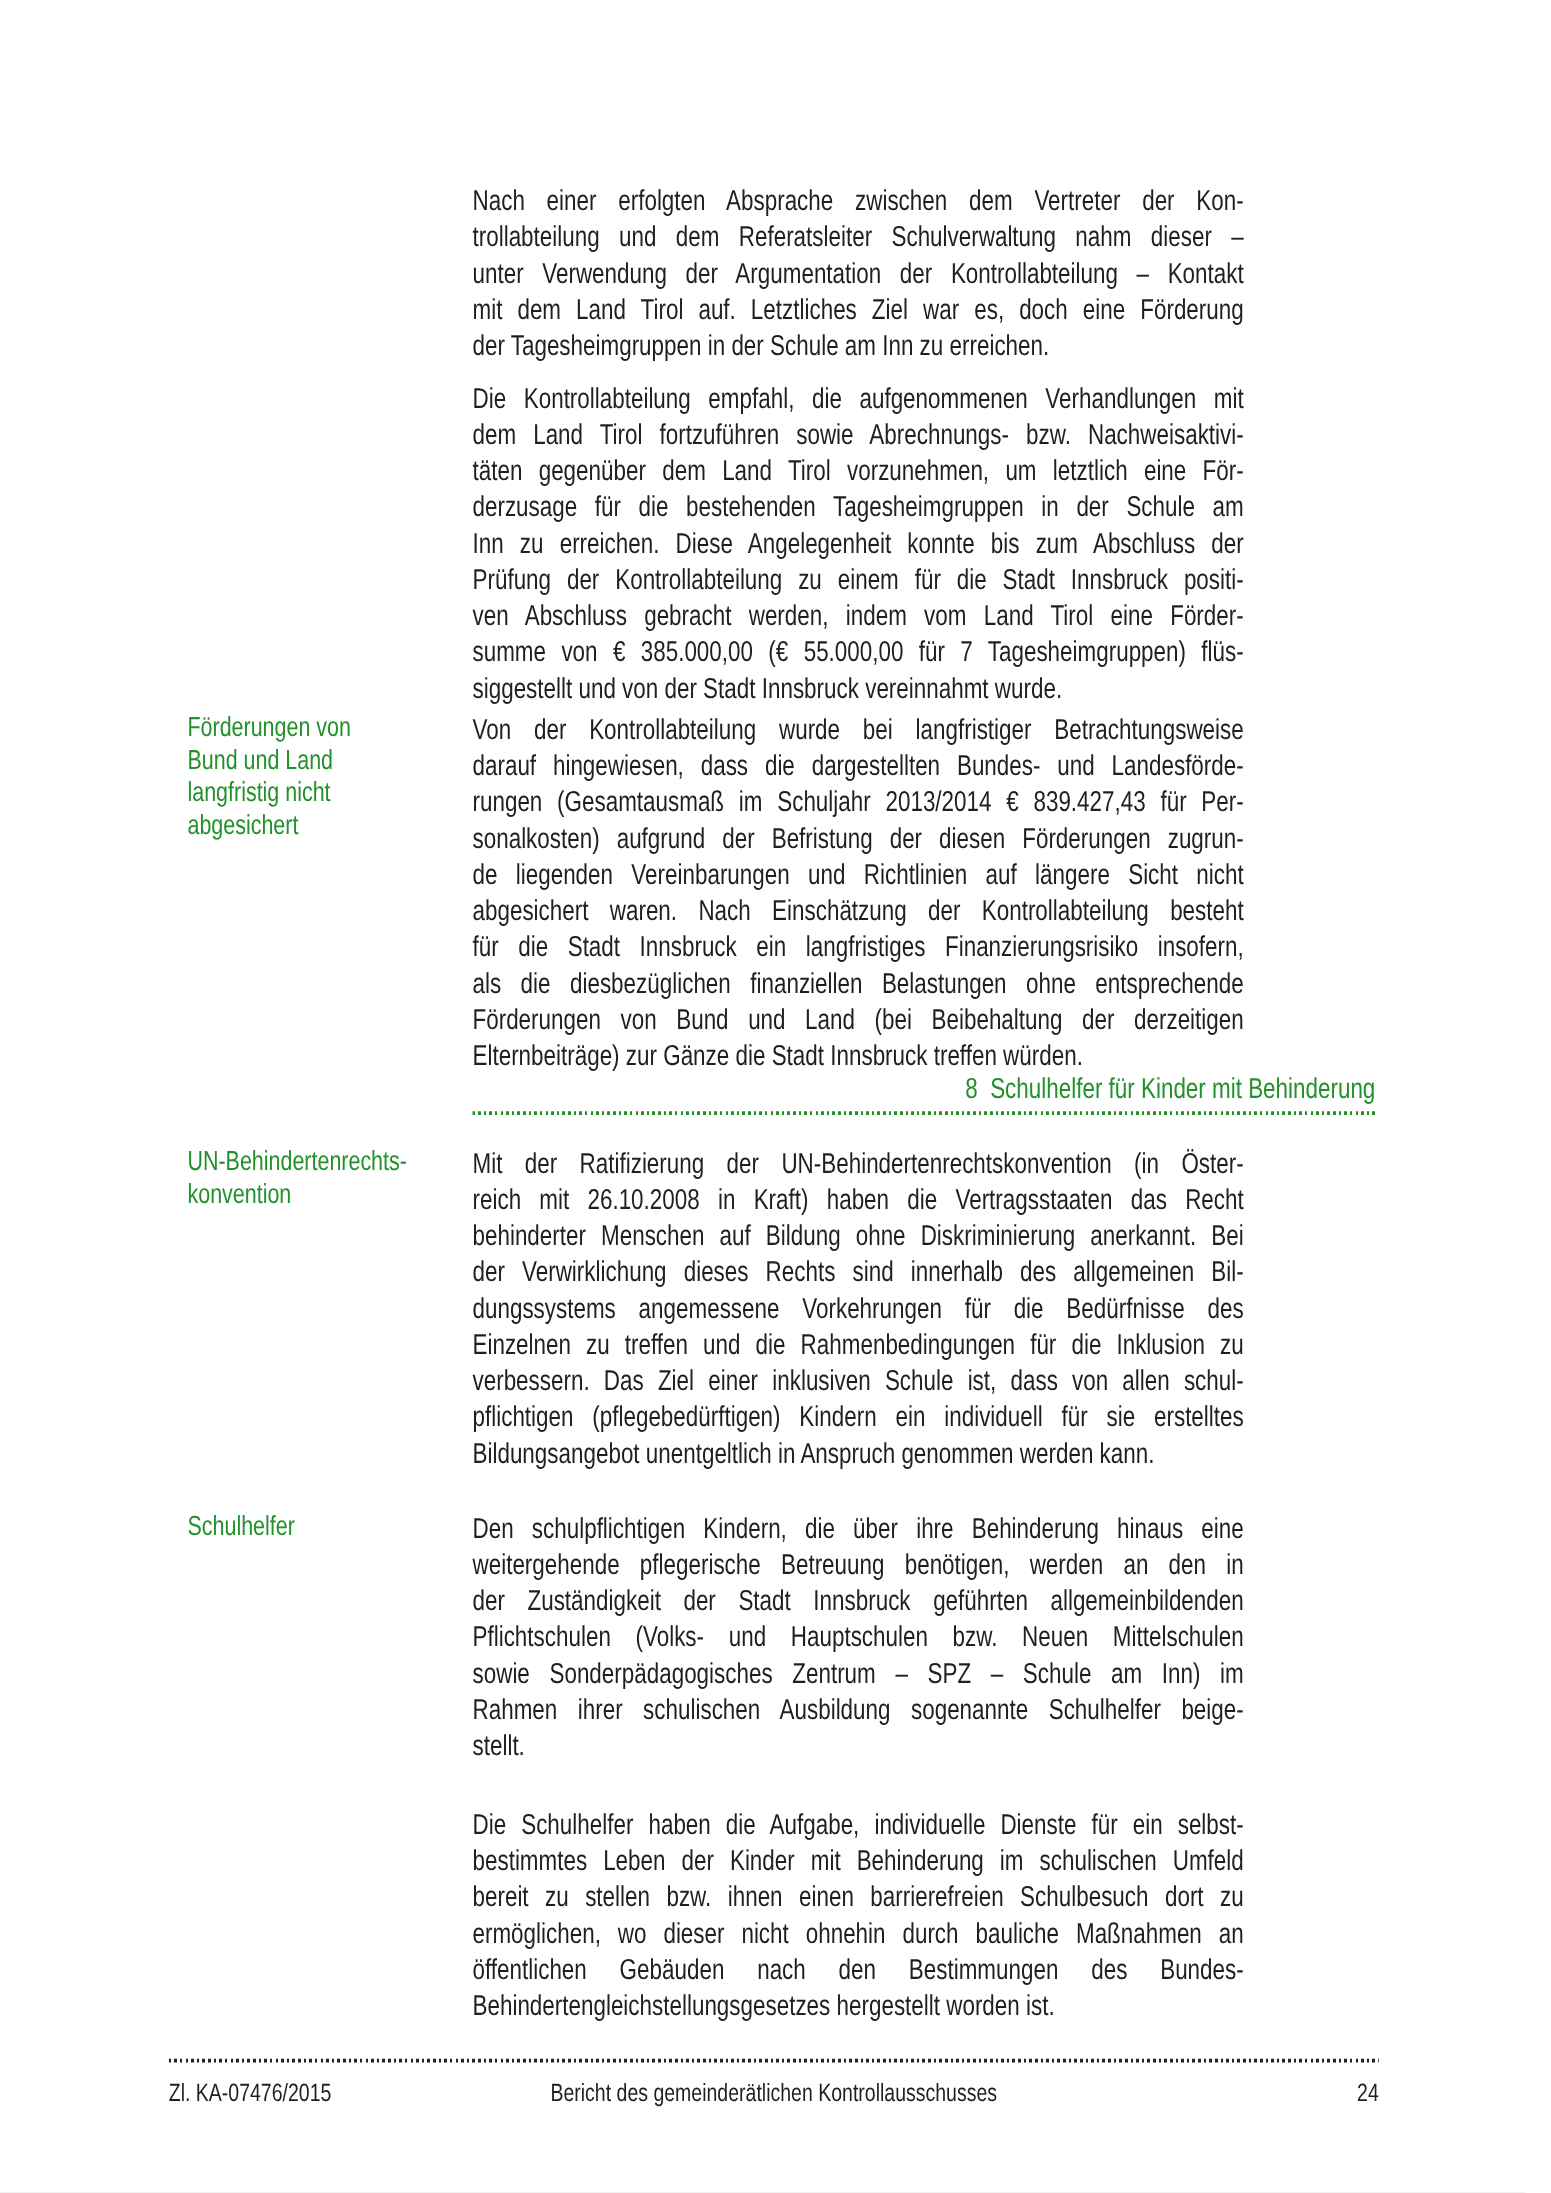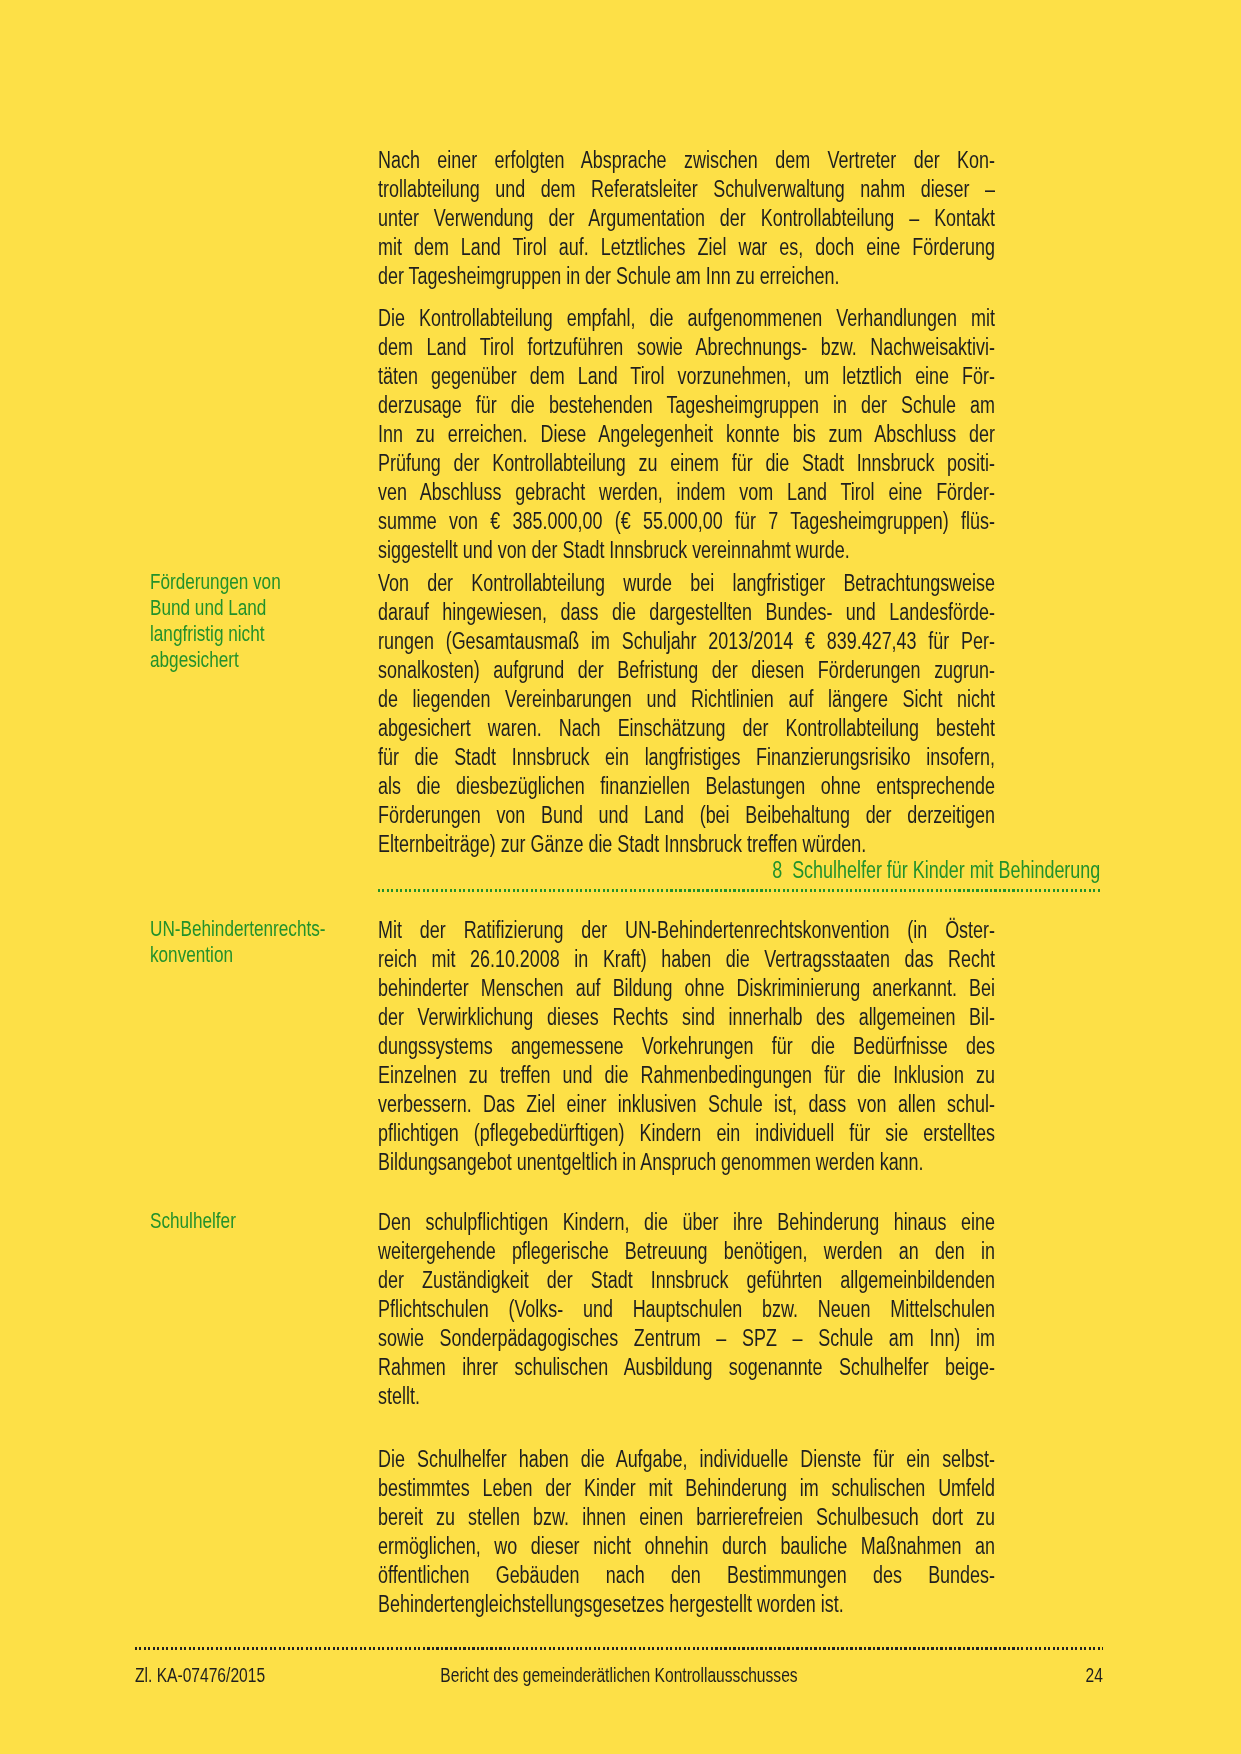--- a/index.html
+++ b/index.html
@@ -4,21 +4,21 @@
 <style>
   :root{
     --green:#22912b;
     --ink:#1f1f1f;
     --rule:#222222;
   }
   html,body{margin:0;padding:0;background:#e8e8e8;}
   .page{
     position:relative;
     width:1241px;height:1754px;
-    background:#fde047;
+    background:#ffffff;
     overflow:hidden;
     font-family:"Liberation Sans", sans-serif;
     color:var(--ink);
   }
   
   .para{
     position:absolute;left:378px;width:791px;
     transform:scaleX(0.78);transform-origin:0 0;
     font-size:23px;line-height:29px;
     color:var(--ink);

